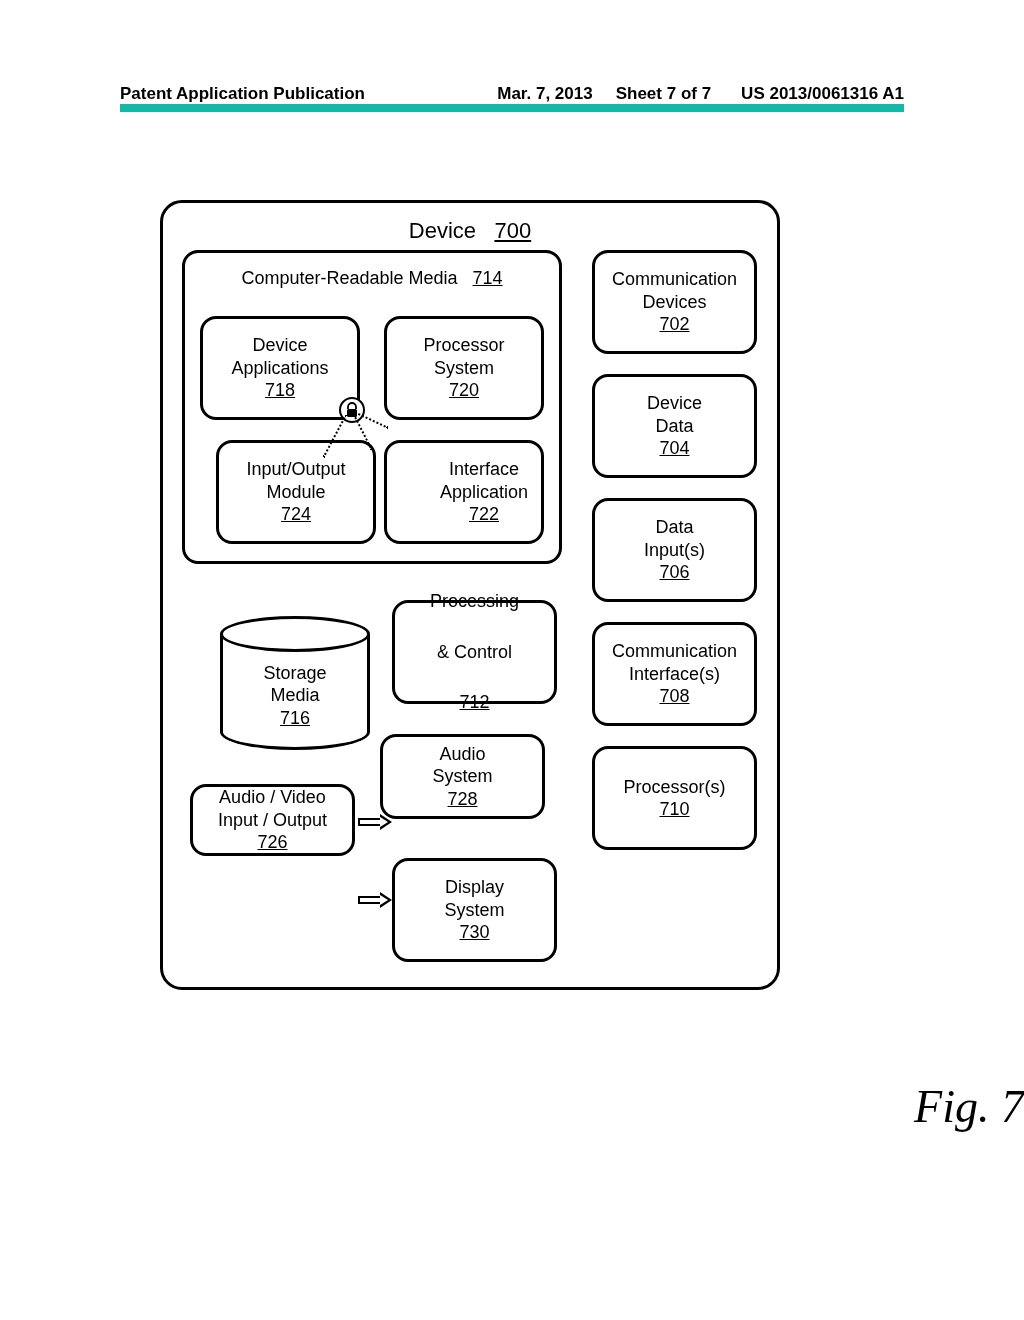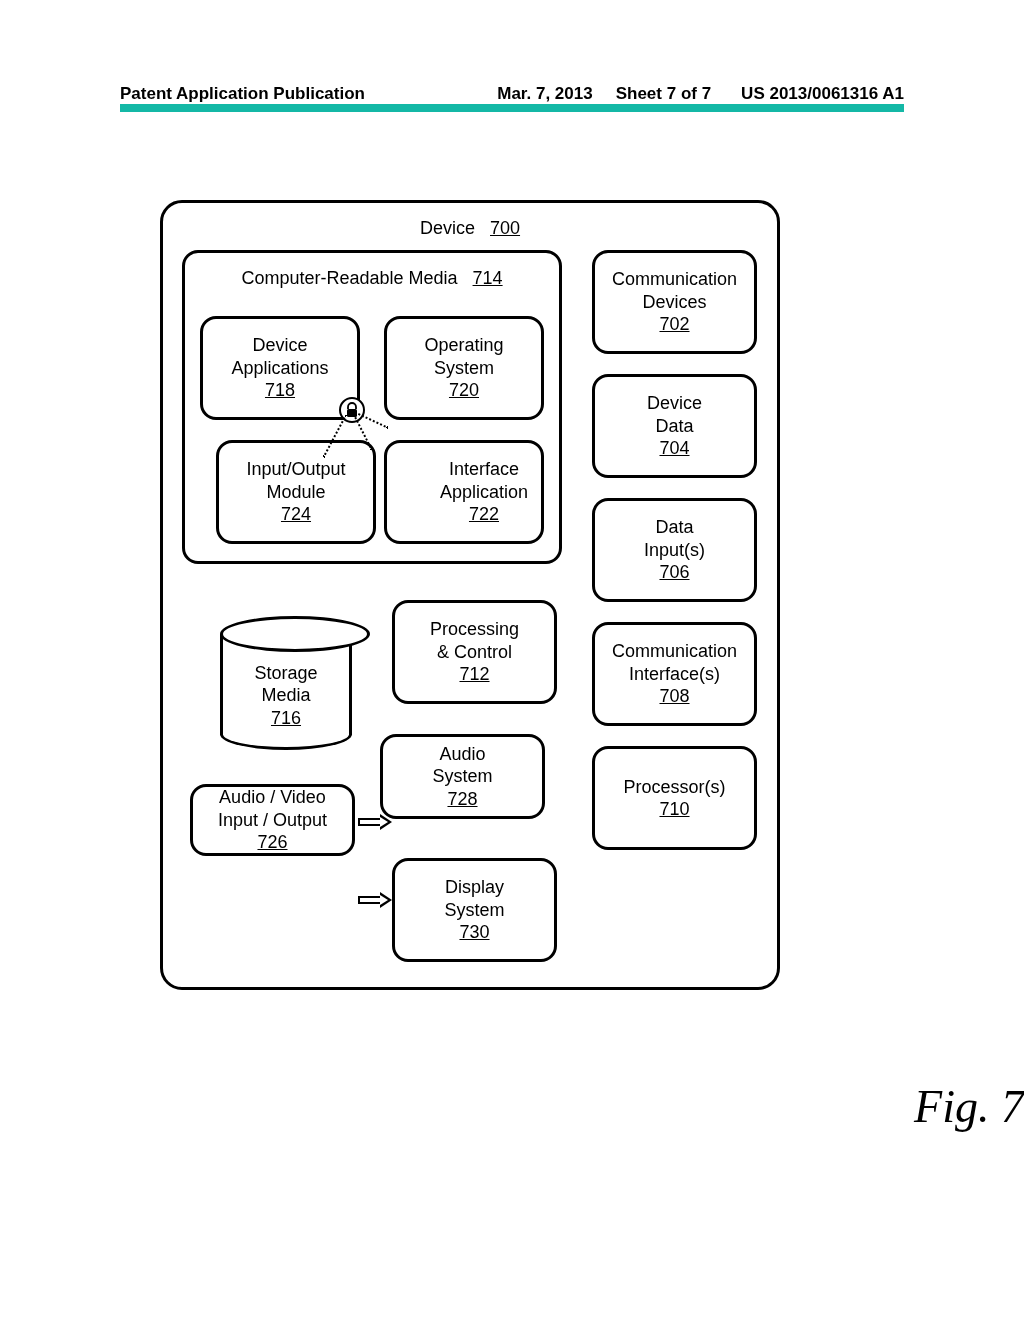--- a/index.html
+++ b/index.html
@@ -71,21 +71,21 @@
     border-width: 3px;
     border-radius: 22px;
     justify-content: flex-start;
     padding-top: 12px;
   }
   .device-title {
     position: absolute;
     top: 14px;
     width: 100%;
     text-align: center;
-    font-size: 18px;
+    font-size: 22px;
   }
 
   .crm {
     left: 22px; top: 50px; width: 380px; height: 314px;
     justify-content: flex-start;
     padding-top: 14px;
   }
   .crm-title { font-size: 18px; }
 
   .crm-inner {
@@ -96,35 +96,35 @@
   .iom-box  { left: 56px; top: 240px; text-align: right; }
   .iface-box{ left: 224px; top: 240px; padding-left: 40px; }
 
   .right-col { width: 165px; }
   .comm-dev { left: 432px; top: 50px; height: 104px; }
   .dev-data { left: 432px; top: 174px; height: 104px; }
   .data-in  { left: 432px; top: 298px; height: 104px; }
   .comm-if  { left: 432px; top: 422px; height: 104px; }
   .proc     { left: 432px; top: 546px; height: 104px; }
 
-  .proc-ctrl { left: 232px; top: 400px; width: 165px; height: 104px; }
+  .proc-ctrl { left: 232px; top: 400px; width: 165px; height: 104px; gap: 28px; }
   .audio-sys { left: 220px; top: 534px; width: 165px; height: 85px; }
   .disp-sys  { left: 232px; top: 658px; width: 165px; height: 104px; }
 
   .av-io { left: 30px; top: 584px; width: 165px; height: 72px; }
 
   
   .cylinder {
     position: absolute;
     left: 60px; top: 416px;
     width: 150px; height: 134px;
   }
   .cyl-body {
     position: absolute;
-    left: 0; top: 18px; width: 132px; height: 116px;
+    left: 0; top: 18px; width: 150px; height: 116px;
     border: 3px solid #000;
     border-top: none;
     border-bottom-left-radius: 75px 18px;
     border-bottom-right-radius: 75px 18px;
     background: #fff;
     text-align: center;
     font-size: 18px;
     line-height: 1.25;
     display: flex; flex-direction: column; align-items: center; justify-content: center;
     padding-top: 10px;
@@ -226,21 +226,21 @@
       </div>
     </div>
 
     <div class="box box-shadow crm-inner dev-apps">
       <span>Device</span>
       <span>Applications</span>
       <span class="ref">718</span>
     </div>
 
     <div class="box box-shadow crm-inner os-box">
-      <span>Operating</span>
+      <span>Processor</span>
       <span>System</span>
       <span class="ref">720</span>
     </div>
 
     <div class="box box-shadow crm-inner iom-box">
       <span>Input/Output</span>
       <span>Module</span>
       <span class="ref">724</span>
     </div>
 

